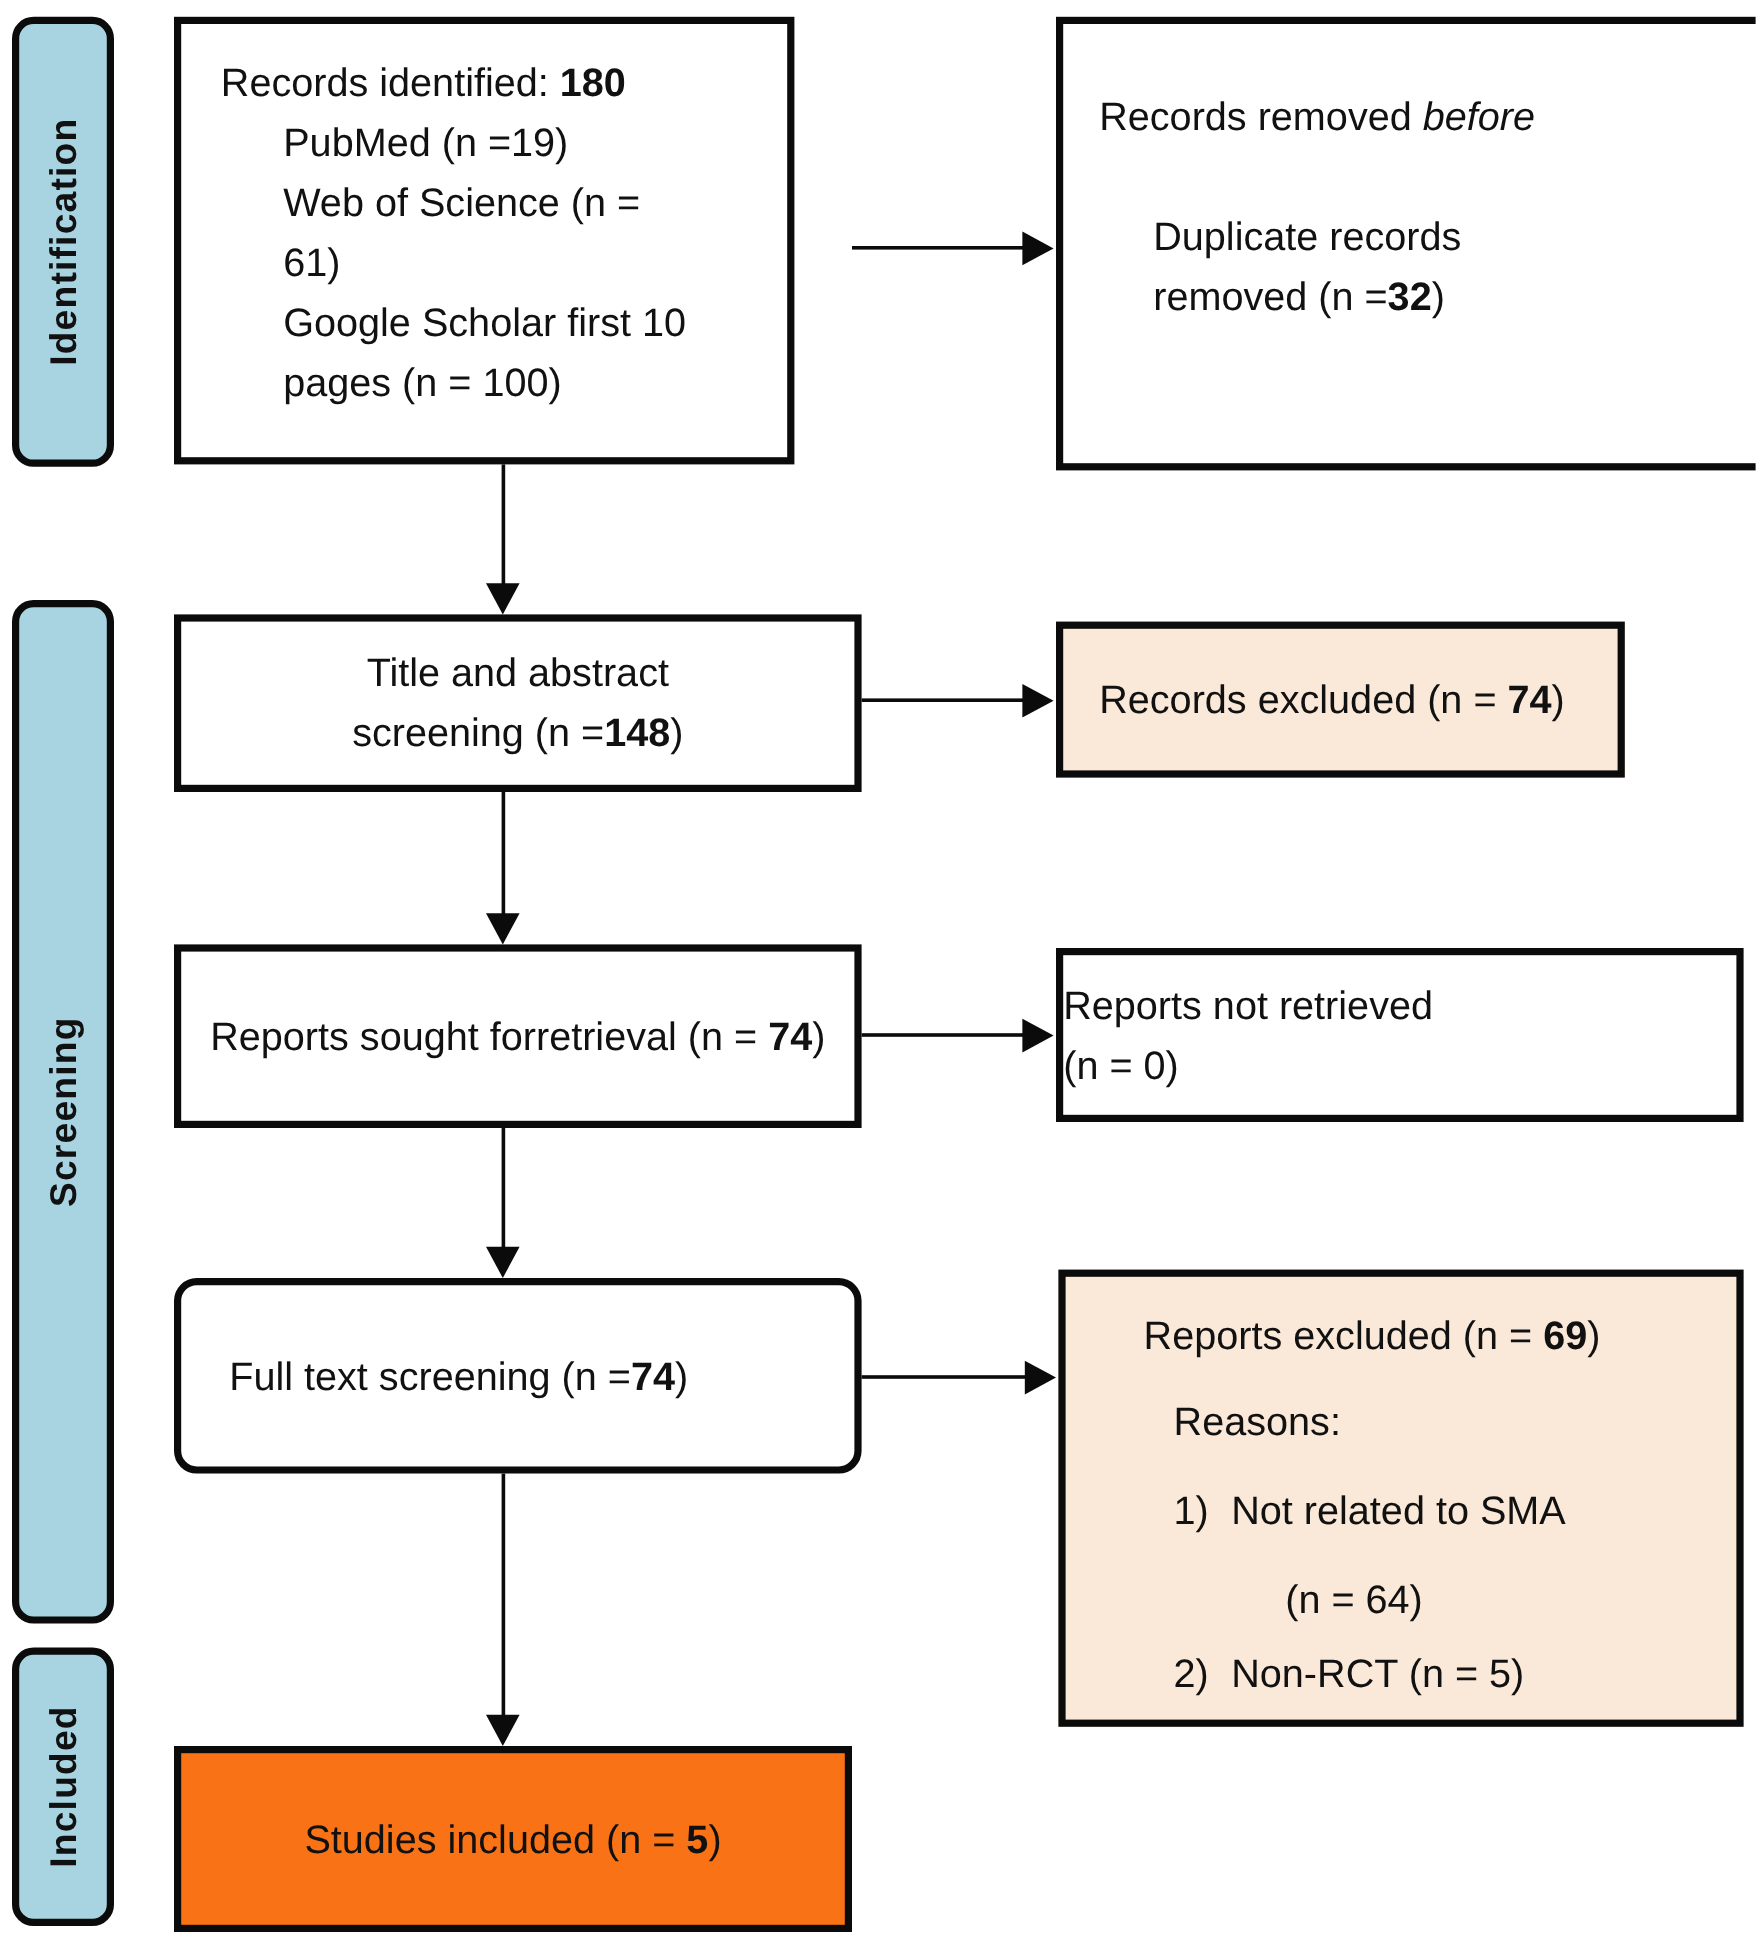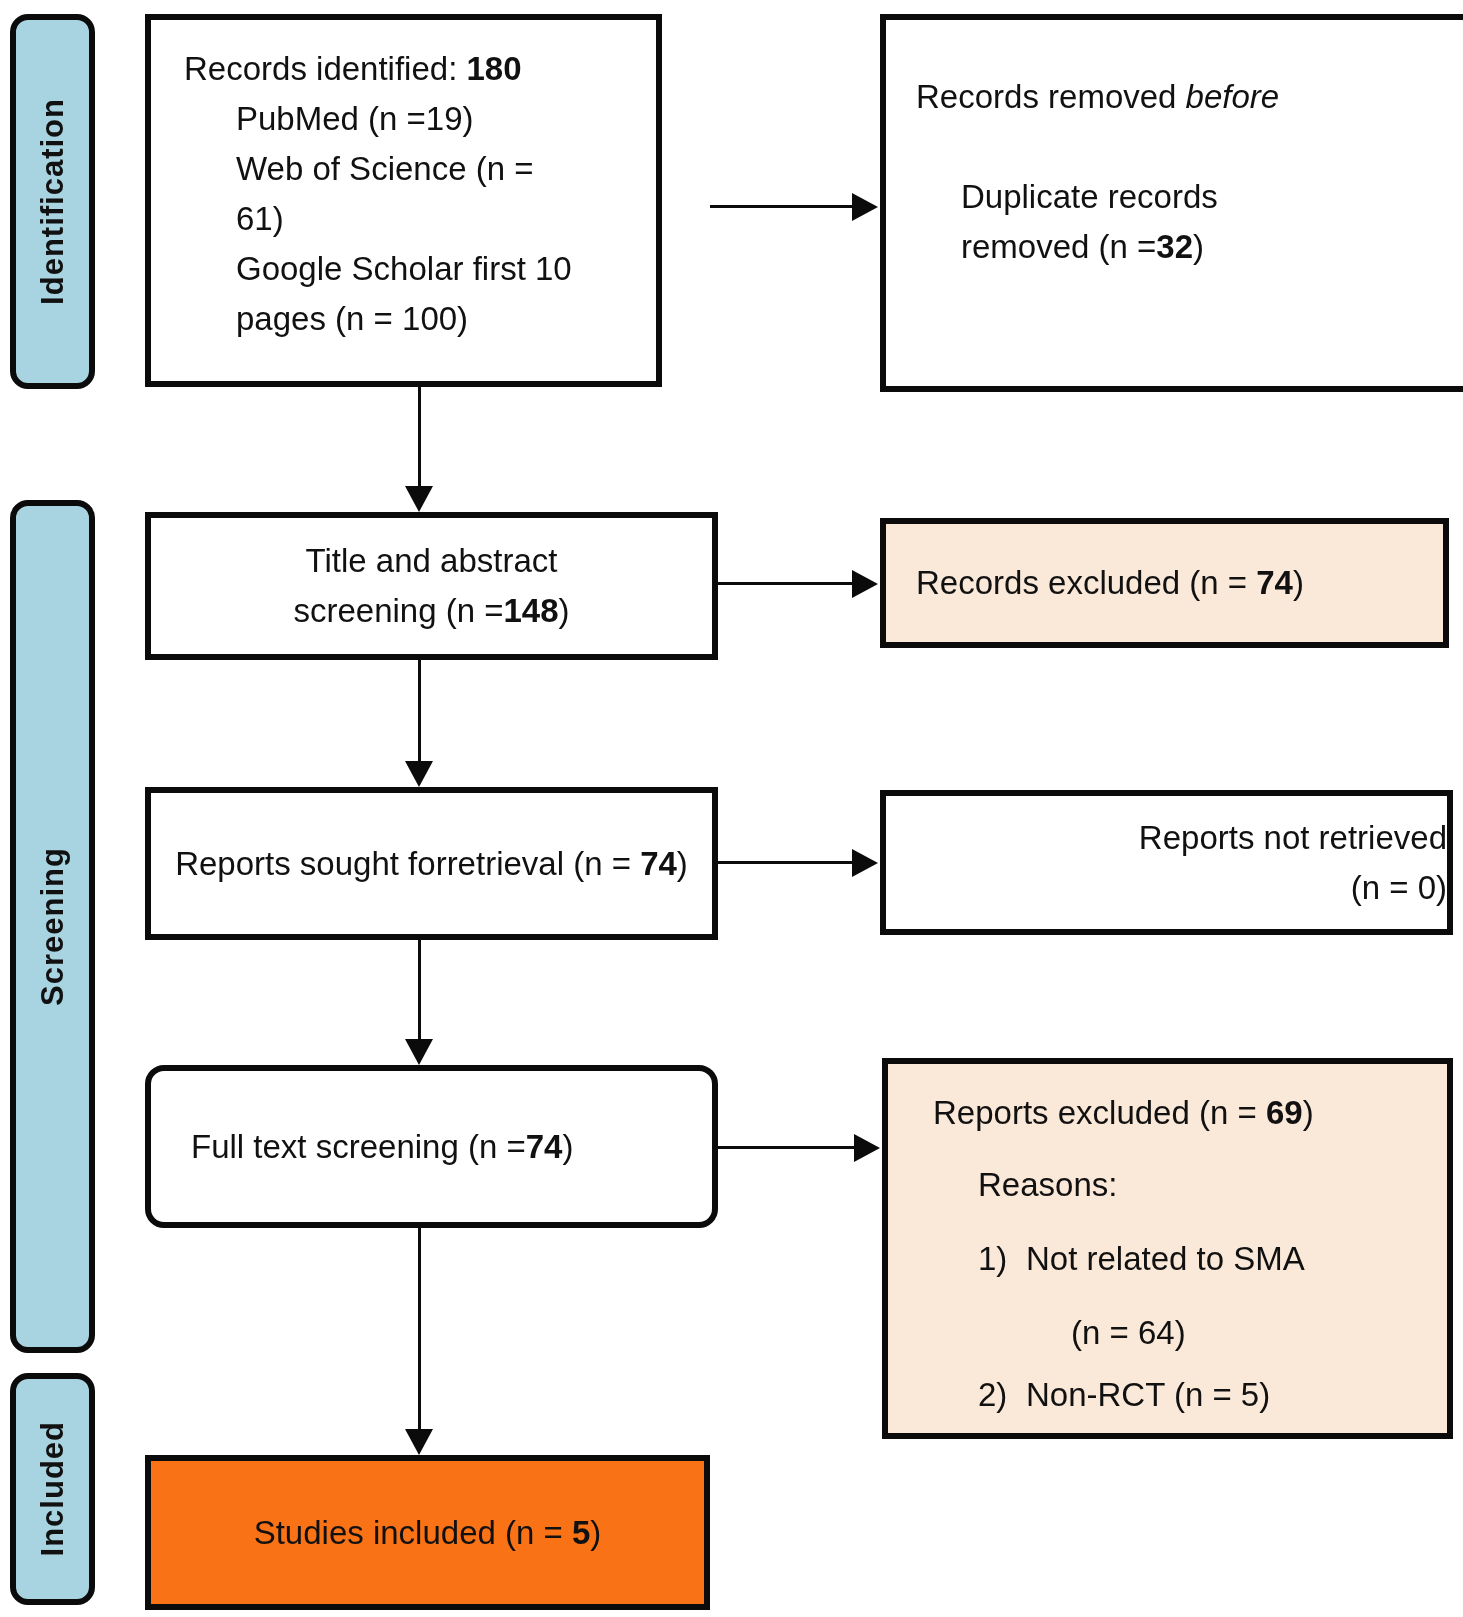--- a/index.html
+++ b/index.html
@@ -48,33 +48,33 @@
     color: #111111;
   }
   .box b { font-weight: bold; }
   .box i { font-style: italic; }
   .fill-peach { background: #FAE8D8; }
   .fill-green { background: #f97316; }
 
   #box-records-identified { left: 145px; top: 14px;   width: 517px; height: 373px; padding: 24px 20px 0 33px; }
   #box-records-removed    { left: 880px; top: 14px;   width: 616px; height: 378px; padding: 52px 20px 0 30px; }
   #box-title-abstract     { left: 145px; top: 512px;  width: 573px; height: 148px; display:flex; flex-direction:column; align-items:center; justify-content:center; text-align:center; }
-  #box-records-excluded   { left: 880px; top: 518px;  width: 569px; height: 130px; display:flex; align-items:center; padding-left: 30px; }
+  #box-records-excluded   { left: 880px; top: 518px;  width: 474px; height: 130px; display:flex; align-items:center; padding-left: 30px; }
   #box-reports-sought     { left: 145px; top: 787px;  width: 573px; height: 153px; display:flex; flex-direction:row; align-items:center; justify-content:center; text-align:center; }
-  #box-reports-not-retrieved { left: 880px; top: 790px; width: 573px; height: 145px; display:flex; flex-direction:column; align-items:flex-end; justify-content:center; text-align:center; }
+  #box-reports-not-retrieved { left: 880px; top: 790px; width: 573px; height: 145px; display:flex; flex-direction:column; align-items:flex-start; justify-content:center; text-align:center; }
   #box-full-text          { left: 145px; top: 1065px; width: 573px; height: 163px; display:flex; align-items:center; padding-left: 40px; border-radius: 19px; }
   #box-reports-excluded   { left: 882px; top: 1058px; width: 571px; height: 381px; padding: 24px 16px 0 45px; }
   #box-studies-included   { left: 145px; top: 1455px; width: 565px; height: 155px; display:flex; align-items:center; justify-content:center; text-align:center; }
 
   .indent-1 { padding-left: 52px; }
   .rr-indent { padding-left: 45px; }
   .gap-line { height: 50px; }
 
   
-  .re-line { margin-bottom: 22px; }
+  .re-line { margin-bottom: 22px; margin-left: 20px; }
   .re-reasons { padding-left: 45px; margin-bottom: 24px; }
   .re-item { display: flex; margin-bottom: 24px; }
   .re-num { width: 93px; padding-left: 45px; flex: none; }
   .re-sub { padding-left: 138px; margin-bottom: 12px; }
 
   
   .vline { position: absolute; width: 3px; background: #0b0b0b; }
   .vhead {
     position: absolute; width: 0; height: 0;
     border-left: 14px solid transparent;

